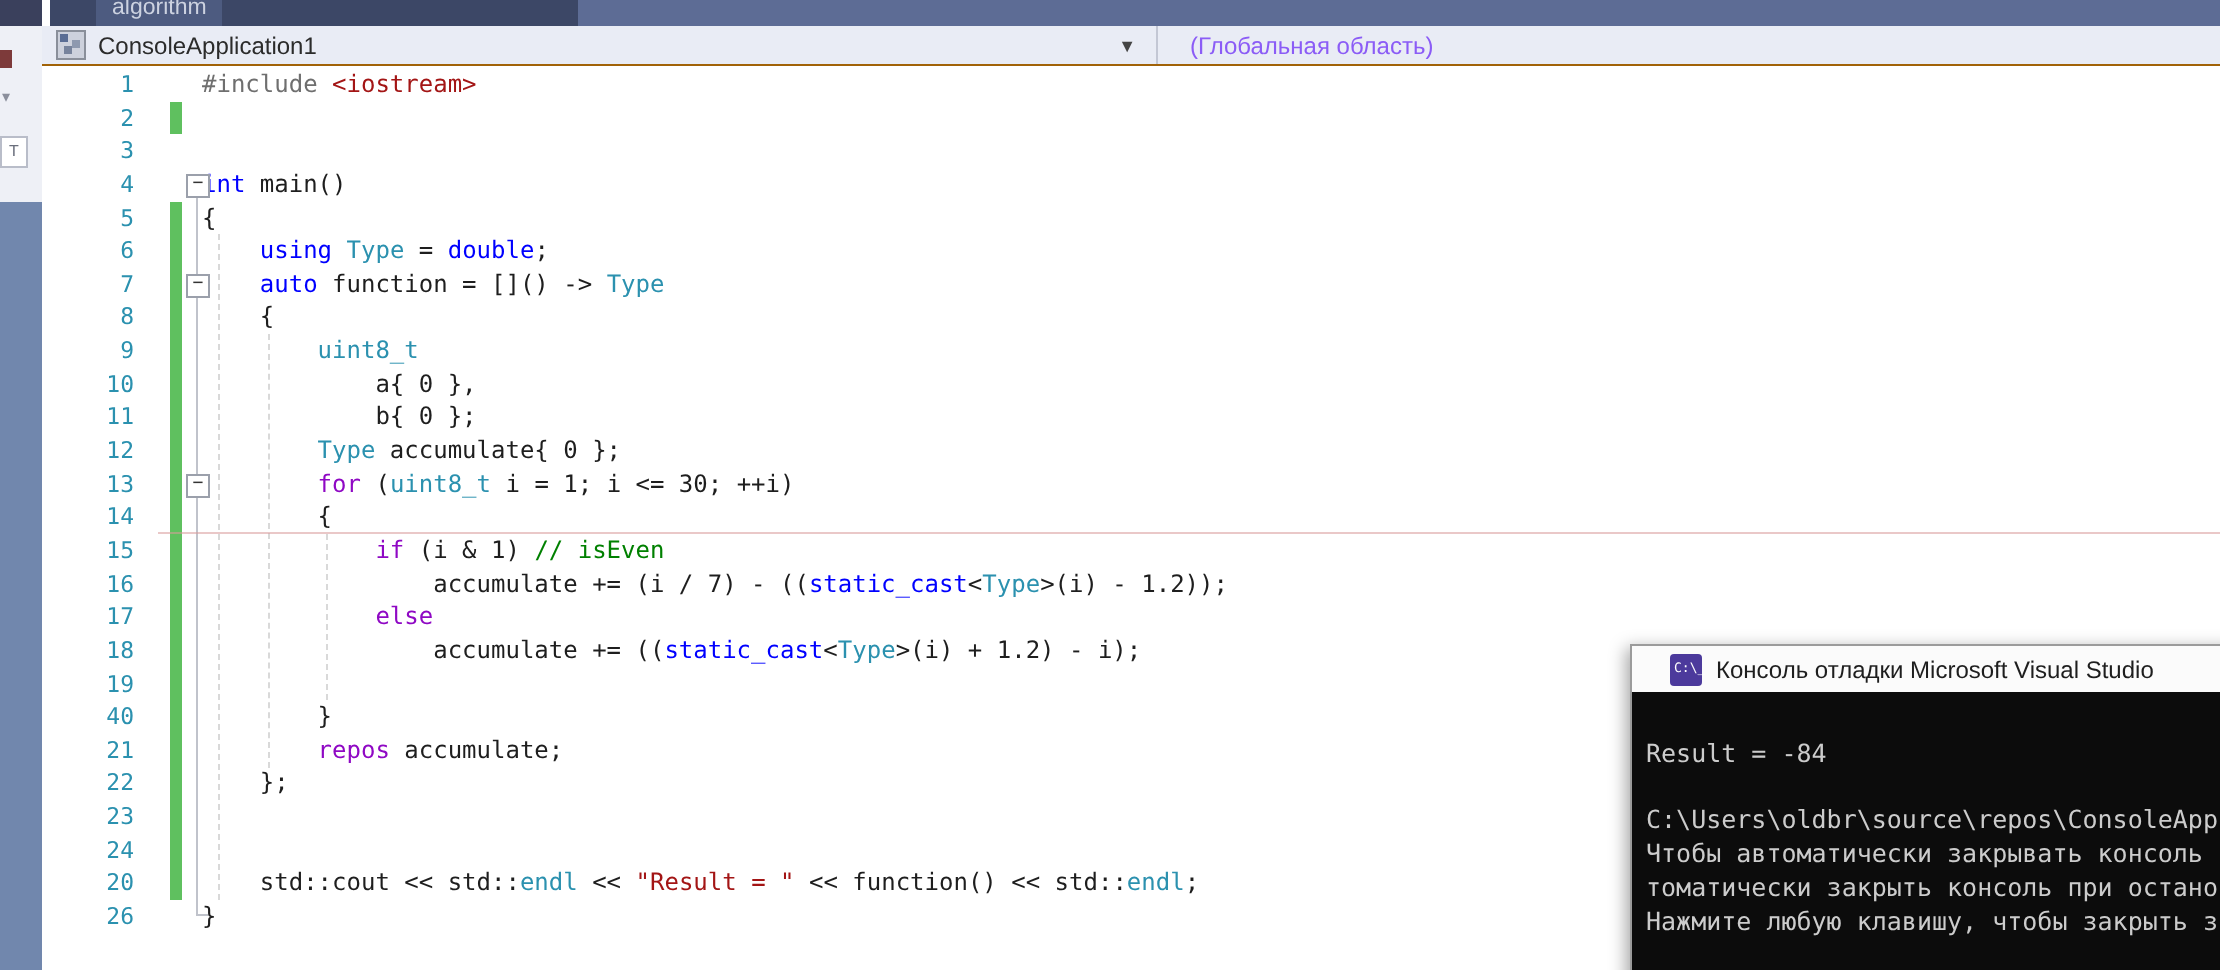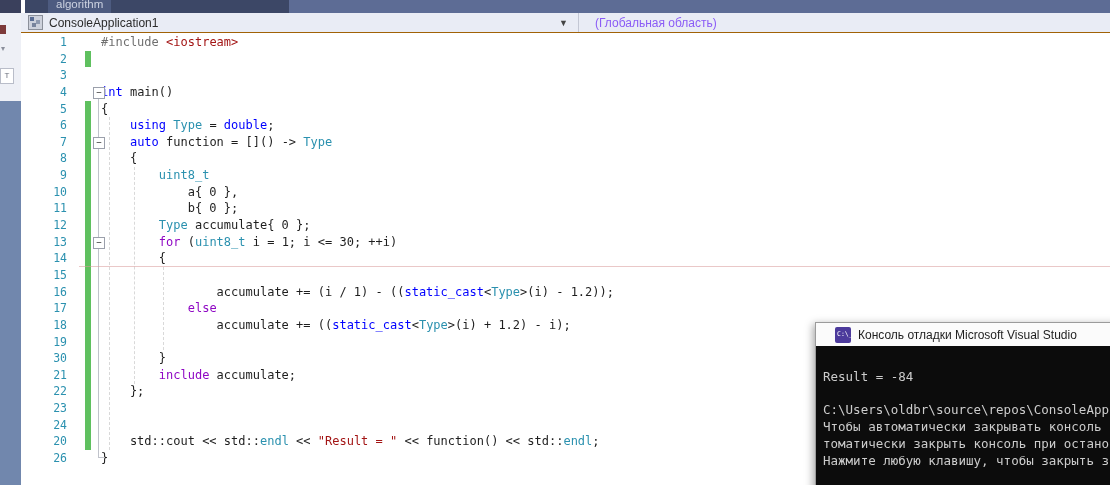--- a/index.html
+++ b/index.html
@@ -198,49 +198,50 @@
             <span class="code"><span class="c-p">        </span><span class="c-c">for</span><span class="c-p"> (</span><span class="c-t">uint8_t</span><span class="c-p"> i = 1; i &lt;= 30; ++i)</span></span>
           </div>
           <div class="line">
             <span class="ln">14</span>
             <span class="chg"></span>
             <span class="code"><span class="c-p">        {</span></span>
           </div>
           <div class="line">
             <span class="ln">15</span>
             <span class="chg"></span>
+            <span class="code"><span class="c-p">            </span><span class="c-c">if</span><span class="c-p"> (i &amp; 1) </span><span class="c-m">// isEven</span></span>
           </div>
           <div class="line">
             <span class="ln">16</span>
             <span class="chg"></span>
-            <span class="code"><span class="c-p">                accumulate += (i / 1) - ((</span><span class="c-k">static_cast</span><span class="c-p">&lt;</span><span class="c-t">Type</span><span class="c-p">&gt;(i) - 1.2));</span></span>
+            <span class="code"><span class="c-p">                accumulate += (i / 7) - ((</span><span class="c-k">static_cast</span><span class="c-p">&lt;</span><span class="c-t">Type</span><span class="c-p">&gt;(i) - 1.2));</span></span>
           </div>
           <div class="line">
             <span class="ln">17</span>
             <span class="chg"></span>
             <span class="code"><span class="c-p">            </span><span class="c-c">else</span></span>
           </div>
           <div class="line">
             <span class="ln">18</span>
             <span class="chg"></span>
             <span class="code"><span class="c-p">                accumulate += ((</span><span class="c-k">static_cast</span><span class="c-p">&lt;</span><span class="c-t">Type</span><span class="c-p">&gt;(i) + 1.2) - i);</span></span>
           </div>
           <div class="line">
             <span class="ln">19</span>
             <span class="chg"></span>
           </div>
           <div class="line">
-            <span class="ln">30</span>
+            <span class="ln">40</span>
             <span class="chg"></span>
             <span class="code"><span class="c-p">        }</span></span>
           </div>
           <div class="line">
             <span class="ln">21</span>
             <span class="chg"></span>
-            <span class="code"><span class="c-p">        </span><span class="c-c">include</span><span class="c-p"> accumulate;</span></span>
+            <span class="code"><span class="c-p">        </span><span class="c-c">repos</span><span class="c-p"> accumulate;</span></span>
           </div>
           <div class="line">
             <span class="ln">22</span>
             <span class="chg"></span>
             <span class="code"><span class="c-p">    };</span></span>
           </div>
           <div class="line">
             <span class="ln">23</span>
             <span class="chg"></span>
             <span class="code"></span>

